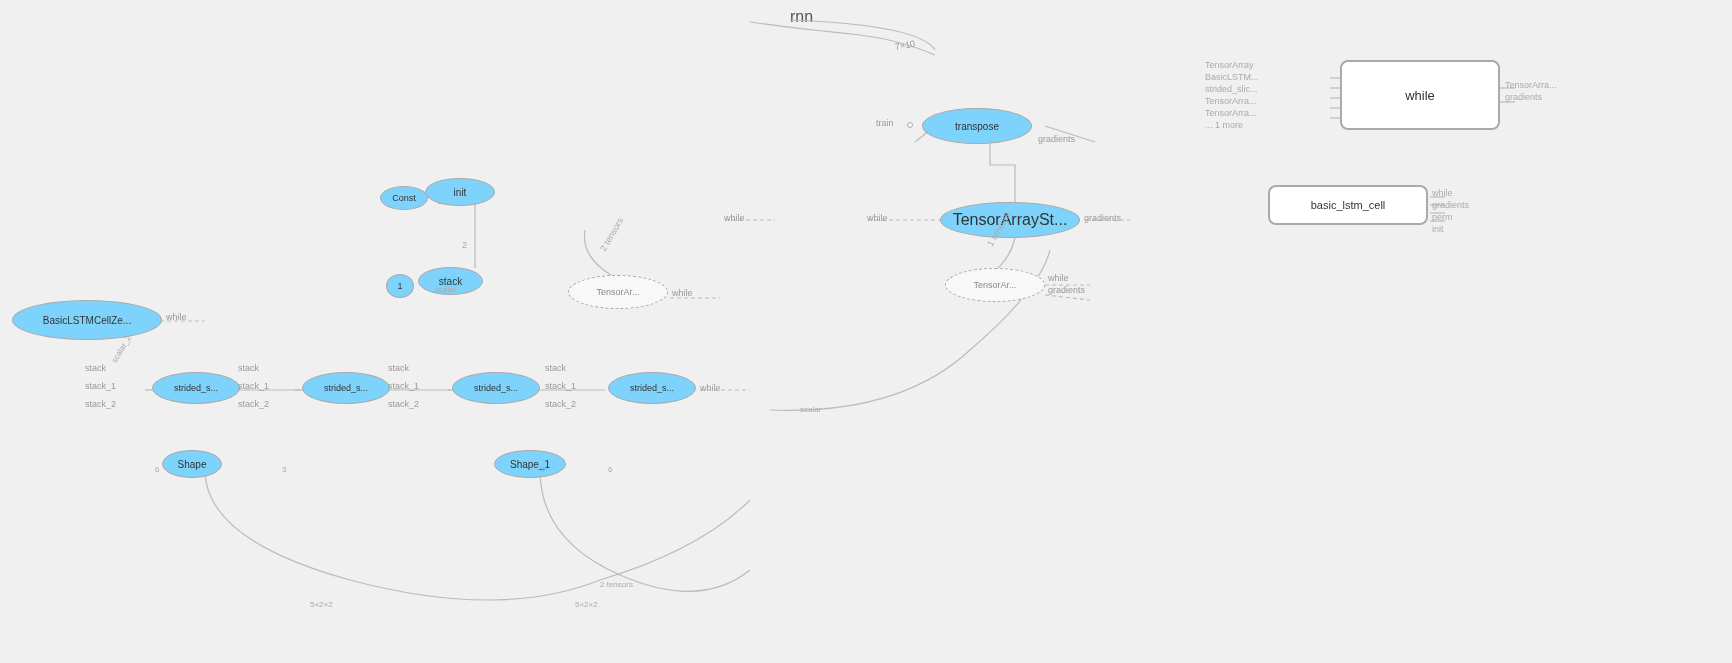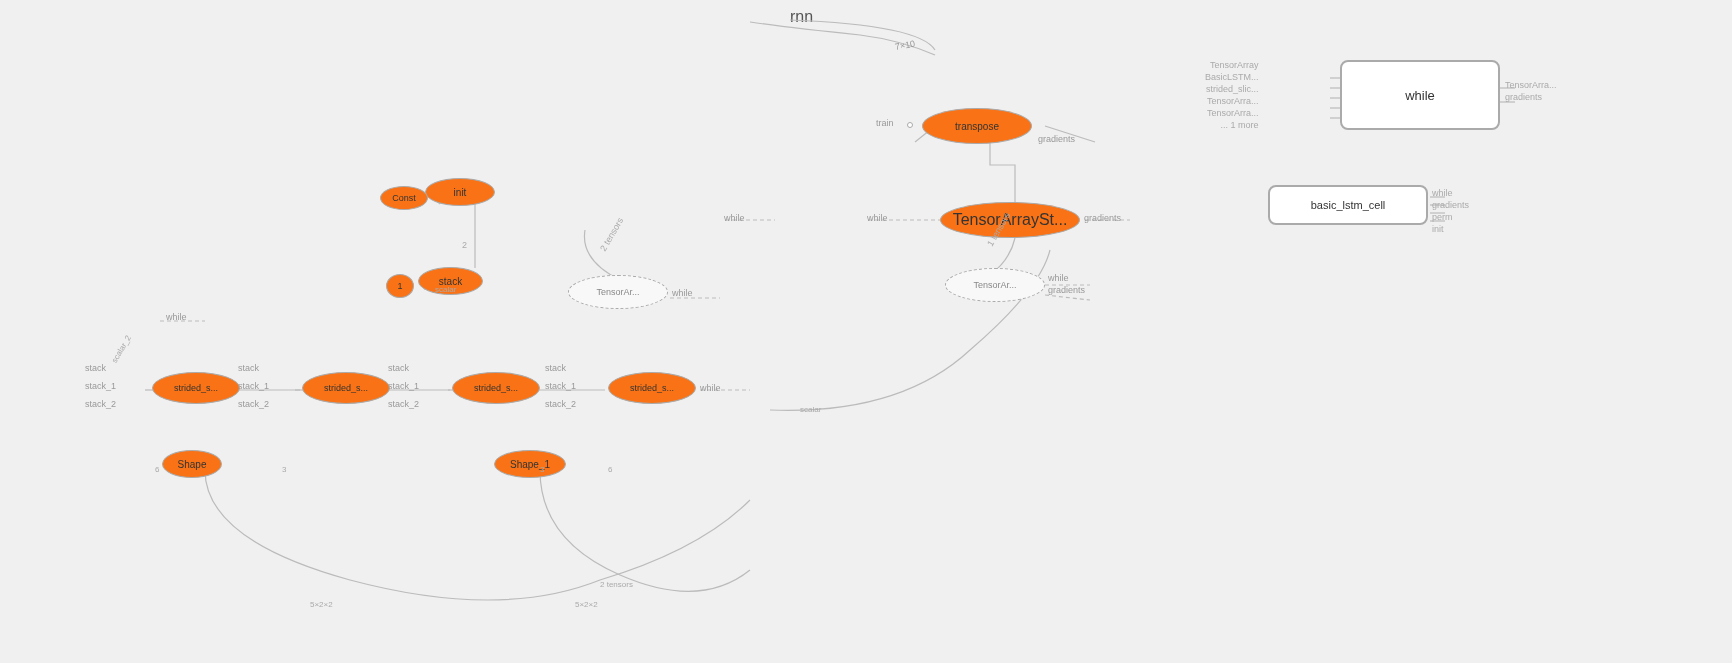--- a/index.html
+++ b/index.html
@@ -21,21 +21,21 @@
       position: absolute;
       top: 0; left: 0;
       width: 1732px;
       height: 663px;
       pointer-events: none;
     }
     .node-ellipse {
       position: absolute;
       border: 1.5px solid #aaa;
       border-radius: 50%;
-      background: #f97316;
+      background: #7dd3fc;
       display: flex;
       align-items: center;
       justify-content: center;
       font-size: 10px;
       color: #333;
       text-align: center;
     }
     .node-rounded-rect {
       position: absolute;
       border: 2px solid #aaa;
@@ -174,21 +174,21 @@
     <line x1="1430" y1="213" x2="1445" y2="213" stroke="#bbb" stroke-width="1.2"></line>
     <line x1="1430" y1="221" x2="1445" y2="221" stroke="#bbb" stroke-width="1.2"></line>
 
     <path d="M 935 55 Q 900 40 860 35 Q 790 28 750 22" stroke="#bbb" stroke-width="1.2" fill="none"></path>
   </svg>
 
   <div class="node-rounded-rect" style="left:1340px; top:60px; width:160px; height:70px;">
     <span>while</span>
   </div>
 
-  <div class="group-inputs" style="left:1205px; top:60px;align-items:flex-end;">
+  <div class="group-inputs" style="left:1205px; top:60px;">
     <span>TensorArray</span>
     <span>BasicLSTM...</span>
     <span>strided_slic...</span>
     <span>TensorArra...</span>
     <span>TensorArra...</span>
     <span>... 1 more</span>
   </div>
 
   <div class="group-outputs" style="left:1505px; top:80px;">
     <span>TensorArra...</span>
@@ -233,20 +233,23 @@
   <span class="connector-label" style="left:598px; top:248px; transform: rotate(-60deg); transform-origin: left top;">2 tensors</span>
 
   <div class="node-dashed-ellipse" style="left:945px; top:268px; width:100px; height:34px; font-size:9px;">
     <span>TensorAr...</span>
   </div>
   <span class="arrow-text" style="left:1048px; top:273px;">while</span>
   <span class="arrow-text" style="left:1048px; top:285px;">gradients</span>
 
   <span class="connector-label" style="left:985px; top:243px; transform: rotate(-60deg); transform-origin: left top;">1 tensors</span>
 
+  <div class="node-ellipse" style="left:12px; top:300px; width:150px; height:40px; font-size:10px;">
+    <span>BasicLSTMCellZe...</span>
+  </div>
   <span class="arrow-text" style="left:166px; top:312px;">while</span>
 
   <span class="connector-label" style="left:110px; top:360px; transform: rotate(-60deg); transform-origin: left top; font-size:8px;">scalar_2</span>
 
   <div class="node-ellipse" style="left:425px; top:178px; width:70px; height:28px;">
     <span>init</span>
   </div>
 
   <div class="node-ellipse" style="left:380px; top:186px; width:48px; height:24px; font-size:9px;">
     <span>Const</span>

